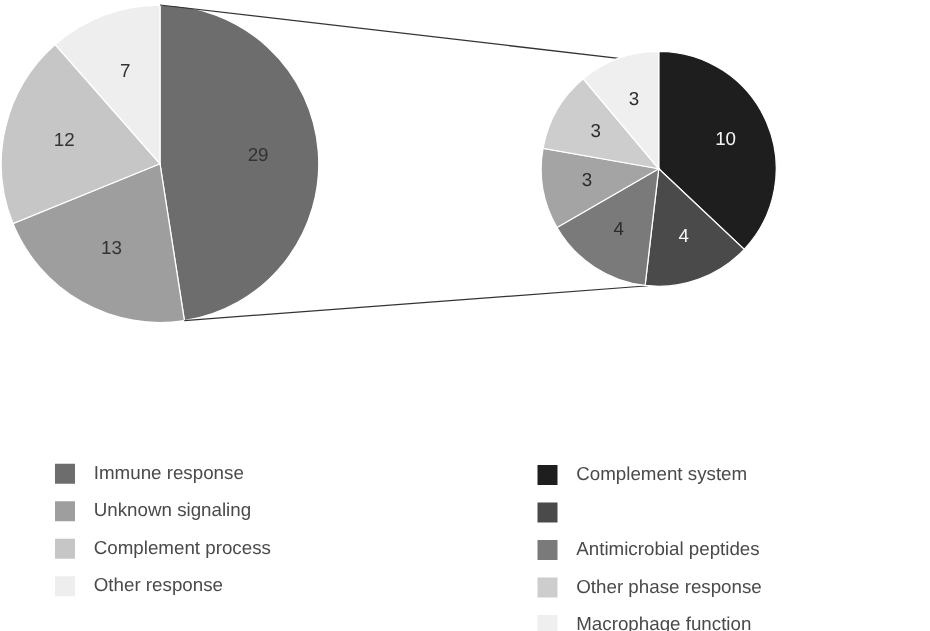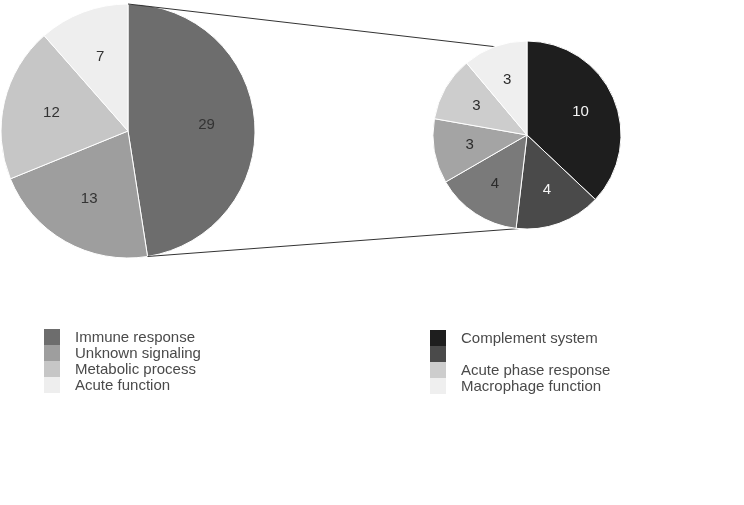--- a/index.html
+++ b/index.html
@@ -13,20 +13,22 @@
   }
   svg.pies { position: absolute; top: 0; left: 0; display: block; }
   svg text {
     font-family: "Liberation Sans", sans-serif;
     font-size: 15px;
   }
   .legend {
     position: absolute;
     display: flex;
     flex-direction: column;
+    gap: 14px;
+    margin-top: 42px;
   }
   .legend-left  { left: 44px;  top: 329px; }
   .legend-right { left: 430px; top: 330px; }
   .legend-item { display: flex; align-items: center; gap: 15px; height: 16px; }
   .swatch { width: 16px; height: 16px; flex: 0 0 16px; display: inline-block; }
   .legend-label { font-size: 15px; color: #4a4a4a; line-height: 16px; white-space: nowrap; }
 </style>
 </head>
 <body>
 
@@ -61,39 +63,43 @@
     <div class="legend-item">
       <span class="swatch" style="background-color: rgb(109, 109, 109);"></span>
       <span class="legend-label">Immune response</span>
     </div>
     <div class="legend-item">
       <span class="swatch" style="background-color: rgb(158, 158, 158);"></span>
       <span class="legend-label">Unknown signaling</span>
     </div>
     <div class="legend-item">
       <span class="swatch" style="background-color: rgb(198, 198, 198);"></span>
-      <span class="legend-label">Metabolic process</span>
+      <span class="legend-label">Complement process</span>
     </div>
     <div class="legend-item">
       <span class="swatch" style="background-color: rgb(238, 238, 238);"></span>
-      <span class="legend-label">Acute function</span>
+      <span class="legend-label">Other response</span>
     </div>
   </div>
 
   <div class="legend legend-right">
     <div class="legend-item">
       <span class="swatch" style="background-color: rgb(30, 30, 30);"></span>
       <span class="legend-label">Complement system</span>
     </div>
     <div class="legend-item">
       <span class="swatch" style="background-color: rgb(74, 74, 74);"></span>
     </div>
     <div class="legend-item">
+      <span class="swatch" style="background-color: rgb(122, 122, 122);"></span>
+      <span class="legend-label">Antimicrobial peptides</span>
+    </div>
+    <div class="legend-item">
       <span class="swatch" style="background-color: rgb(205, 205, 205);"></span>
-      <span class="legend-label">Acute phase response</span>
+      <span class="legend-label">Other phase response</span>
     </div>
     <div class="legend-item">
       <span class="swatch" style="background-color: rgb(239, 239, 239);"></span>
       <span class="legend-label">Macrophage function</span>
     </div>
   </div>
 
 </div>
 
 </body></html>

